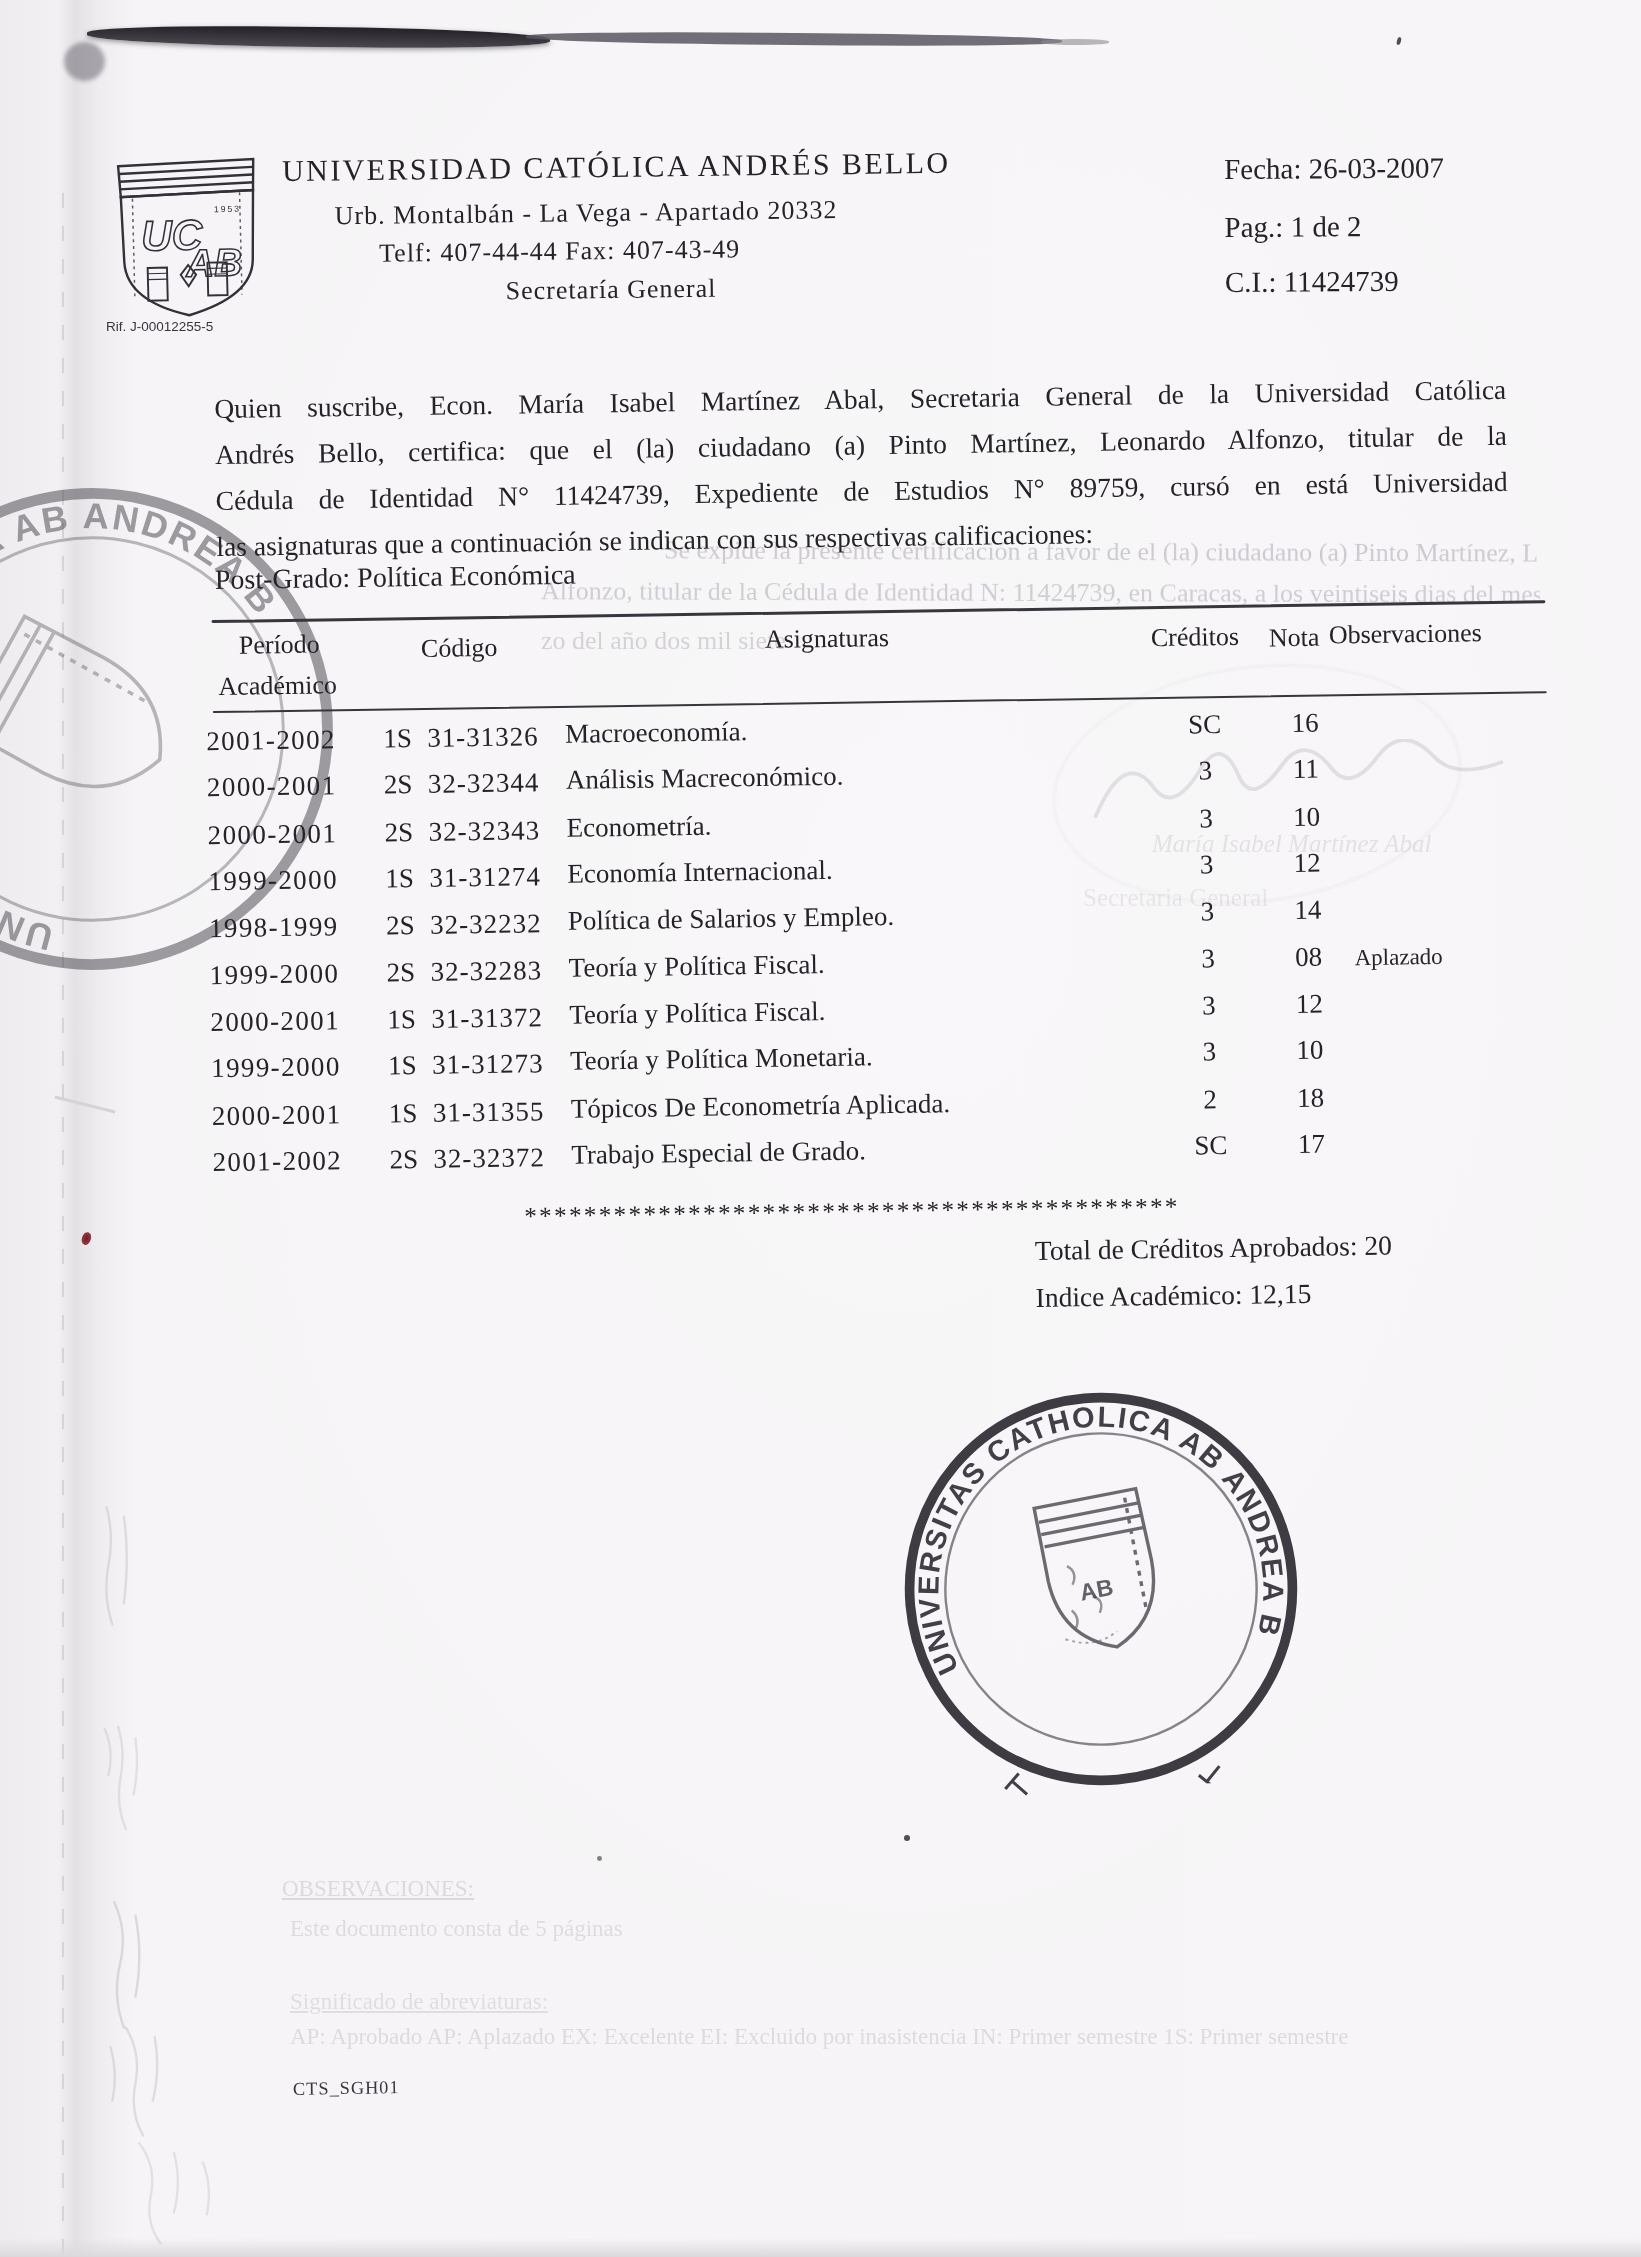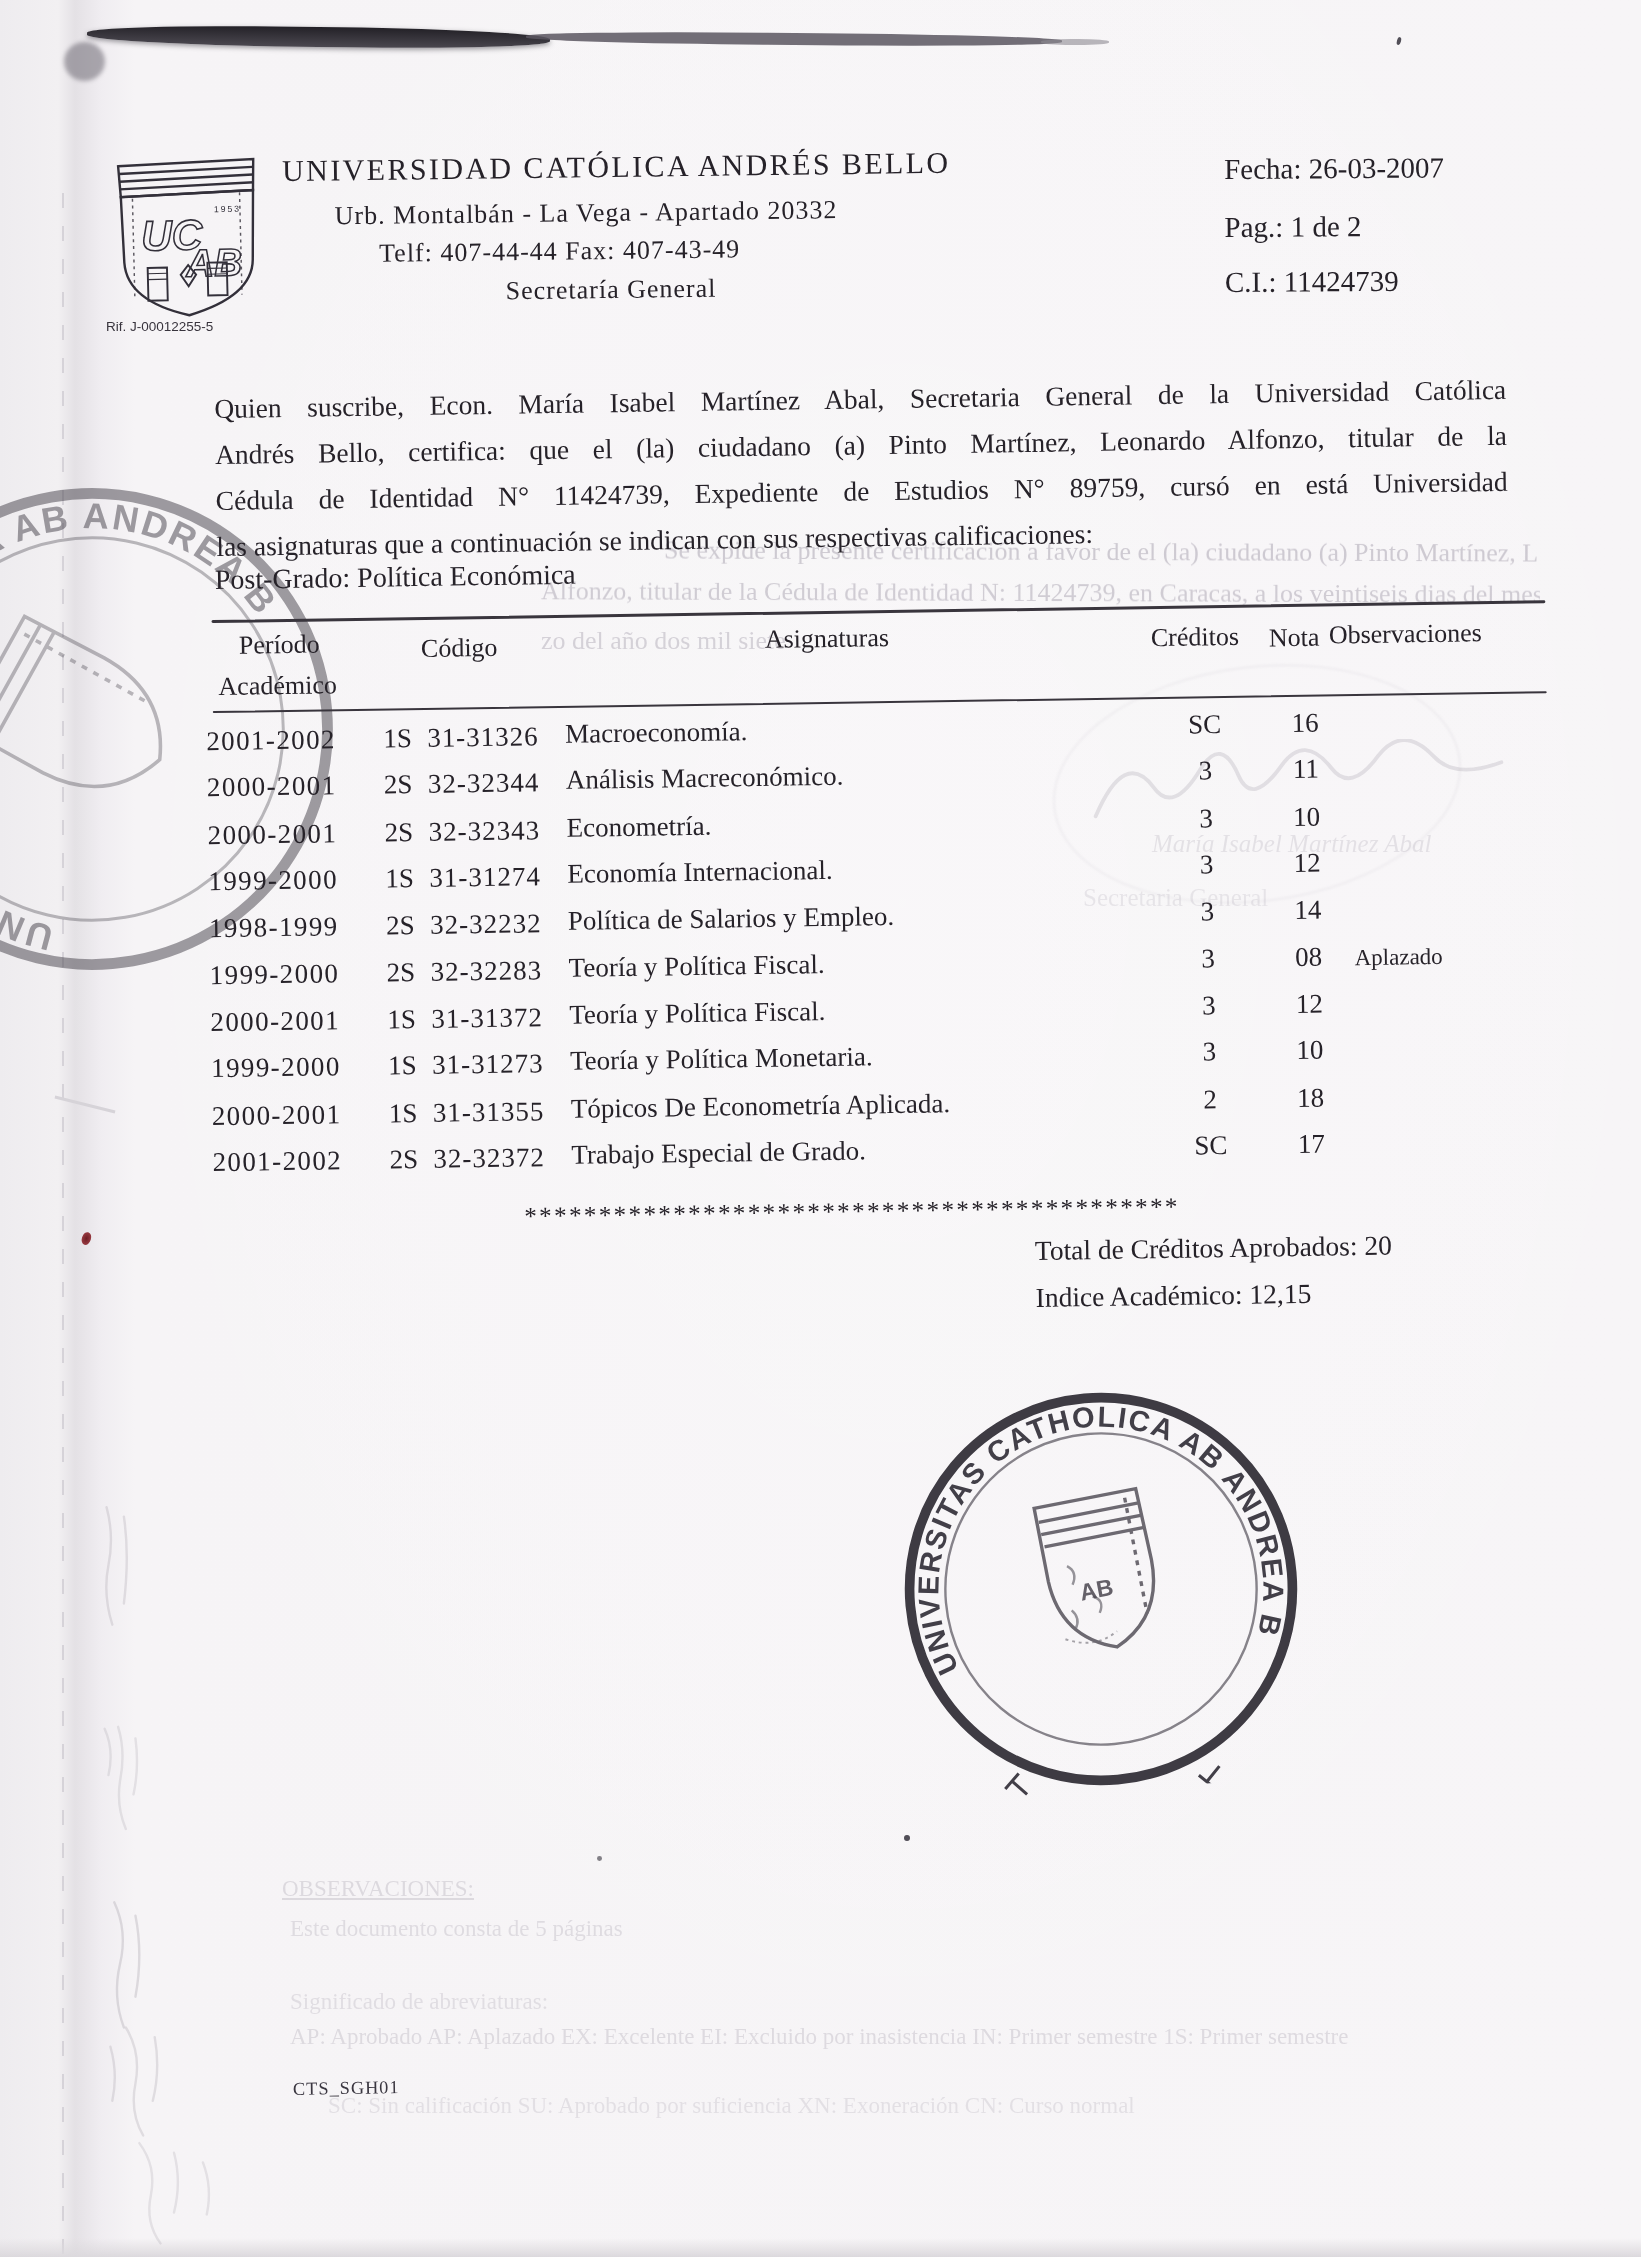--- a/index.html
+++ b/index.html
@@ -247,20 +247,19 @@
       <path d="M-50,-80 L55,-80 M-50,-67 L56,-67 M-49,-54 L56,-54"></path>
       <path d="M42,-88 L42,34" stroke-dasharray="5 6"></path>
       <path d="M-30,-30 q10,8 2,20 M-10,6 q12,6 4,18 M-34,16 q8,10 0,20" stroke-width="2.5" opacity=".7"></path>
       <path d="M-46,44 q28,16 54,2" stroke-width="2" stroke-dasharray="3 4" opacity=".6"></path>
     </g>
     <text x="188" y="218" font-size="24" font-weight="bold" fill="#3b3741" opacity=".85" transform="rotate(-6 210 210)">AB</text>
   </svg>
 
   <div class="gh" style="left:282px;top:1876px;font-size:23px;opacity:.26;text-decoration:underline;">OBSERVACIONES:</div>
   <div class="gh" style="left:290px;top:1916px;font-size:23px;opacity:.24;">Este documento consta de 5 páginas</div>
-  <div class="gh" style="left:290px;top:1989px;font-size:23px;opacity:.22;">Significado de abreviaturas:</div>
+  <div class="gh" style="left:290px;top:1989px;font-size:23px;opacity:.22;text-decoration:underline;">Significado de abreviaturas:</div>
   <div class="gh" style="left:290px;top:2024px;width:1255px;overflow:hidden;font-size:23px;opacity:.25;">AP: Aprobado    AP: Aplazado    EX: Excelente    EI: Excluido por inasistencia    IN: Primer semestre    1S: Primer semestre</div>
-  <div class="gh" style="left:328px;top:2093px;width:1062px;overflow:hidden;font-size:23px;opacity:.2;">SC: Sin calificación   SU: Aprobado por suficiencia   XN: Exoneración   CN: Curso normal</div>
 
   <div class="t" style="left:293px;top:2078px;font-size:18.3px;transform:rotate(-1deg);color:#3a3640;letter-spacing:1px;">CTS_SGH01</div>
 
 </div>
 
 
 </body></html>

